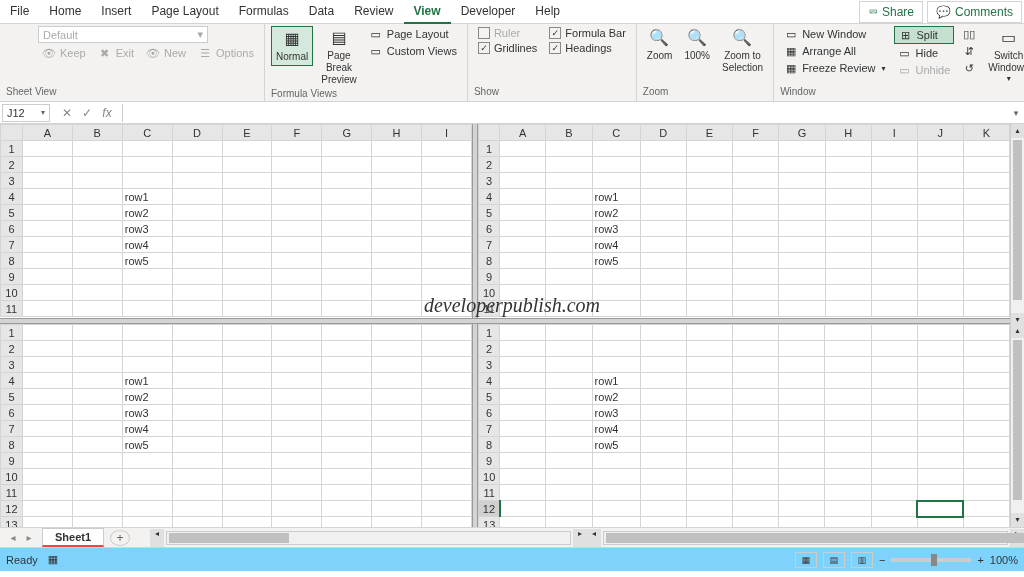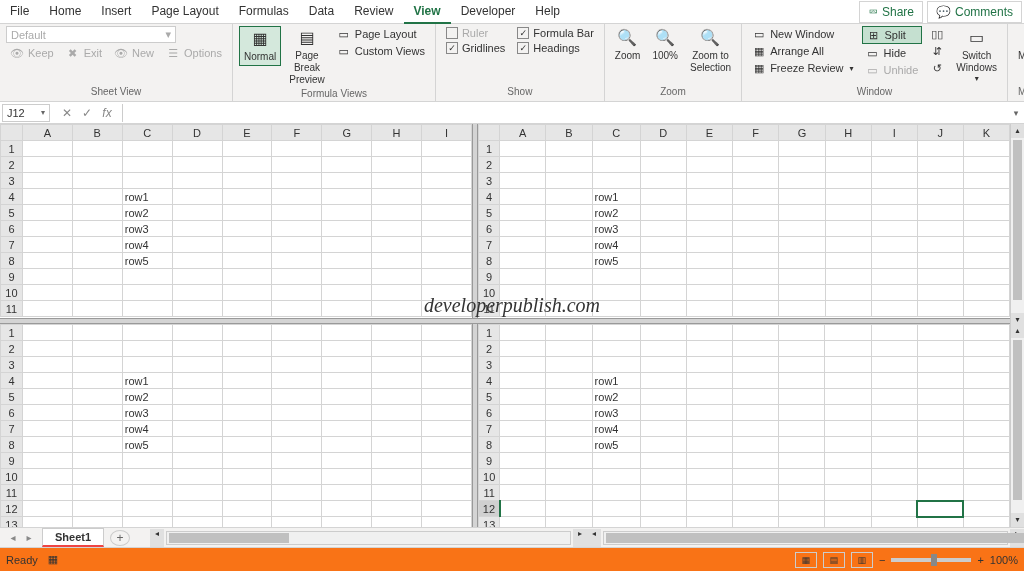--- a/index.html
+++ b/index.html
@@ -10,21 +10,21 @@
     .tab { padding: 4px 10px; cursor: pointer; font-size: 12px; }
     .tab.active { border-bottom: 2px solid #217346; color: #217346; font-weight: 600; }
     .tab-right { margin-left: auto; display: flex; }
     .share-btn, .comments-btn { padding: 3px 8px; border: 1px solid #d4d4d4; margin: 1px 2px; cursor: pointer; display: flex; align-items: center; gap: 4px; font-size: 12px; }
     .share-btn { color: #217346; }
     .comments-btn { color: #217346; }
     
     
     .ribbon { display: flex; background: #f3f2f1; border-bottom: 1px solid #d4d4d4; height: 78px; }
     .ribbon-group { border-right: 1px solid #d4d4d4; padding: 2px 6px; display: flex; flex-direction: column; justify-content: space-between; }
-    .ribbon-group-label { text-align: center; font-size: 10px; color: #666; padding-bottom: 2px; }
+    .ribbon-group-label { font-size: 10px; color: #666; padding-bottom: 2px; }
     .ribbon-content { display: flex; align-items: flex-start; gap: 4px; flex: 1; }
     .ribbon-btn-v { display: flex; flex-direction: column; align-items: center; padding: 2px 4px; cursor: pointer; font-size: 10px; text-align: center; line-height: 1.2; }
     .ribbon-btn-v.normal { background: #d4e8dc; border: 1px solid #217346; }
     .ribbon-icon { width: 20px; height: 20px; display: flex; align-items: center; justify-content: center; font-size: 16px; margin-bottom: 2px; }
     .ribbon-icon-sm { width: 14px; height: 14px; display: inline-flex; align-items: center; justify-content: center; }
     .ribbon-col { display: flex; flex-direction: column; gap: 1px; }
     .ribbon-btn-h { display: flex; align-items: center; gap: 4px; padding: 1px 4px; cursor: pointer; font-size: 11px; white-space: nowrap; }
     .ribbon-btn-h.active { background: #c5e0d0; border: 1px solid #217346; }
     .checkbox { width: 12px; height: 12px; border: 1px solid #888; display: inline-flex; align-items: center; justify-content: center; font-size: 9px; }
     .checkbox.checked::after { content: '✓'; color: #333; }
@@ -66,28 +66,28 @@
     .sheet-nav-btn { width: 14px; text-align: center; cursor: pointer; color: #888; font-size: 10px; }
     .sheet-tab { padding: 2px 12px; background: #fff; border: 1px solid #ccc; border-bottom: none; font-size: 11px; cursor: pointer; }
     .sheet-tab.active { border-bottom: 2px solid #ef4444; font-weight: 600; }
     .sheet-add { width: 20px; height: 16px; border: 1px solid #ccc; border-radius: 50%; text-align: center; line-height: 14px; margin-left: 6px; cursor: pointer; color: #666; }
     .hscroll-container { flex: 1; display: flex; margin-left: 20px; }
     .hscroll { flex: 1; height: 14px; background: #f0f0f0; border: 1px solid #ccc; margin: 2px 2px; position: relative; }
     .hscroll-btn { width: 14px; text-align: center; font-size: 8px; cursor: pointer; background: #e0e0e0; }
     .hscroll-thumb { position: absolute; top: 1px; bottom: 1px; background: #c0c0c0; cursor: pointer; }
     
     
-    .status-bar { display: flex; align-items: center; height: 24px; background: #f97316; border-top: 1px solid #d4d4d4; font-size: 11px; padding: 0 6px; }
+    .status-bar { display: flex; align-items: center; height: 24px; background: #7dd3fc; border-top: 1px solid #d4d4d4; font-size: 11px; padding: 0 6px; }
     .status-right { margin-left: auto; display: flex; align-items: center; gap: 6px; }
     .view-btn { width: 22px; height: 16px; border: 1px solid #ccc; cursor: pointer; display: flex; align-items: center; justify-content: center; font-size: 9px; }
     .zoom-slider { width: 80px; height: 4px; background: #ccc; position: relative; }
     .zoom-slider-thumb { position: absolute; width: 6px; height: 12px; background: #888; top: -4px; left: 50%; }
     
     
-    .sheet-view-tools { display: flex; flex-direction: column; gap: 2px; }
+    .sheet-view-tools { display: flex; flex-direction: column; gap: 2px; margin-left: 32px; }
     .sheet-view-dd { width: 170px; border: 1px solid #ccc; background: #fff; padding: 1px 4px; font-size: 11px; color: #aaa; display: flex; justify-content: space-between; align-items: center; }
     .sheet-view-btns { display: flex; gap: 4px; }
   </style>
 </head>
 <body>
 
 <div class="tab-bar">
   <div class="tab">File</div>
   <div class="tab">Home</div>
   <div class="tab">Insert</div>

